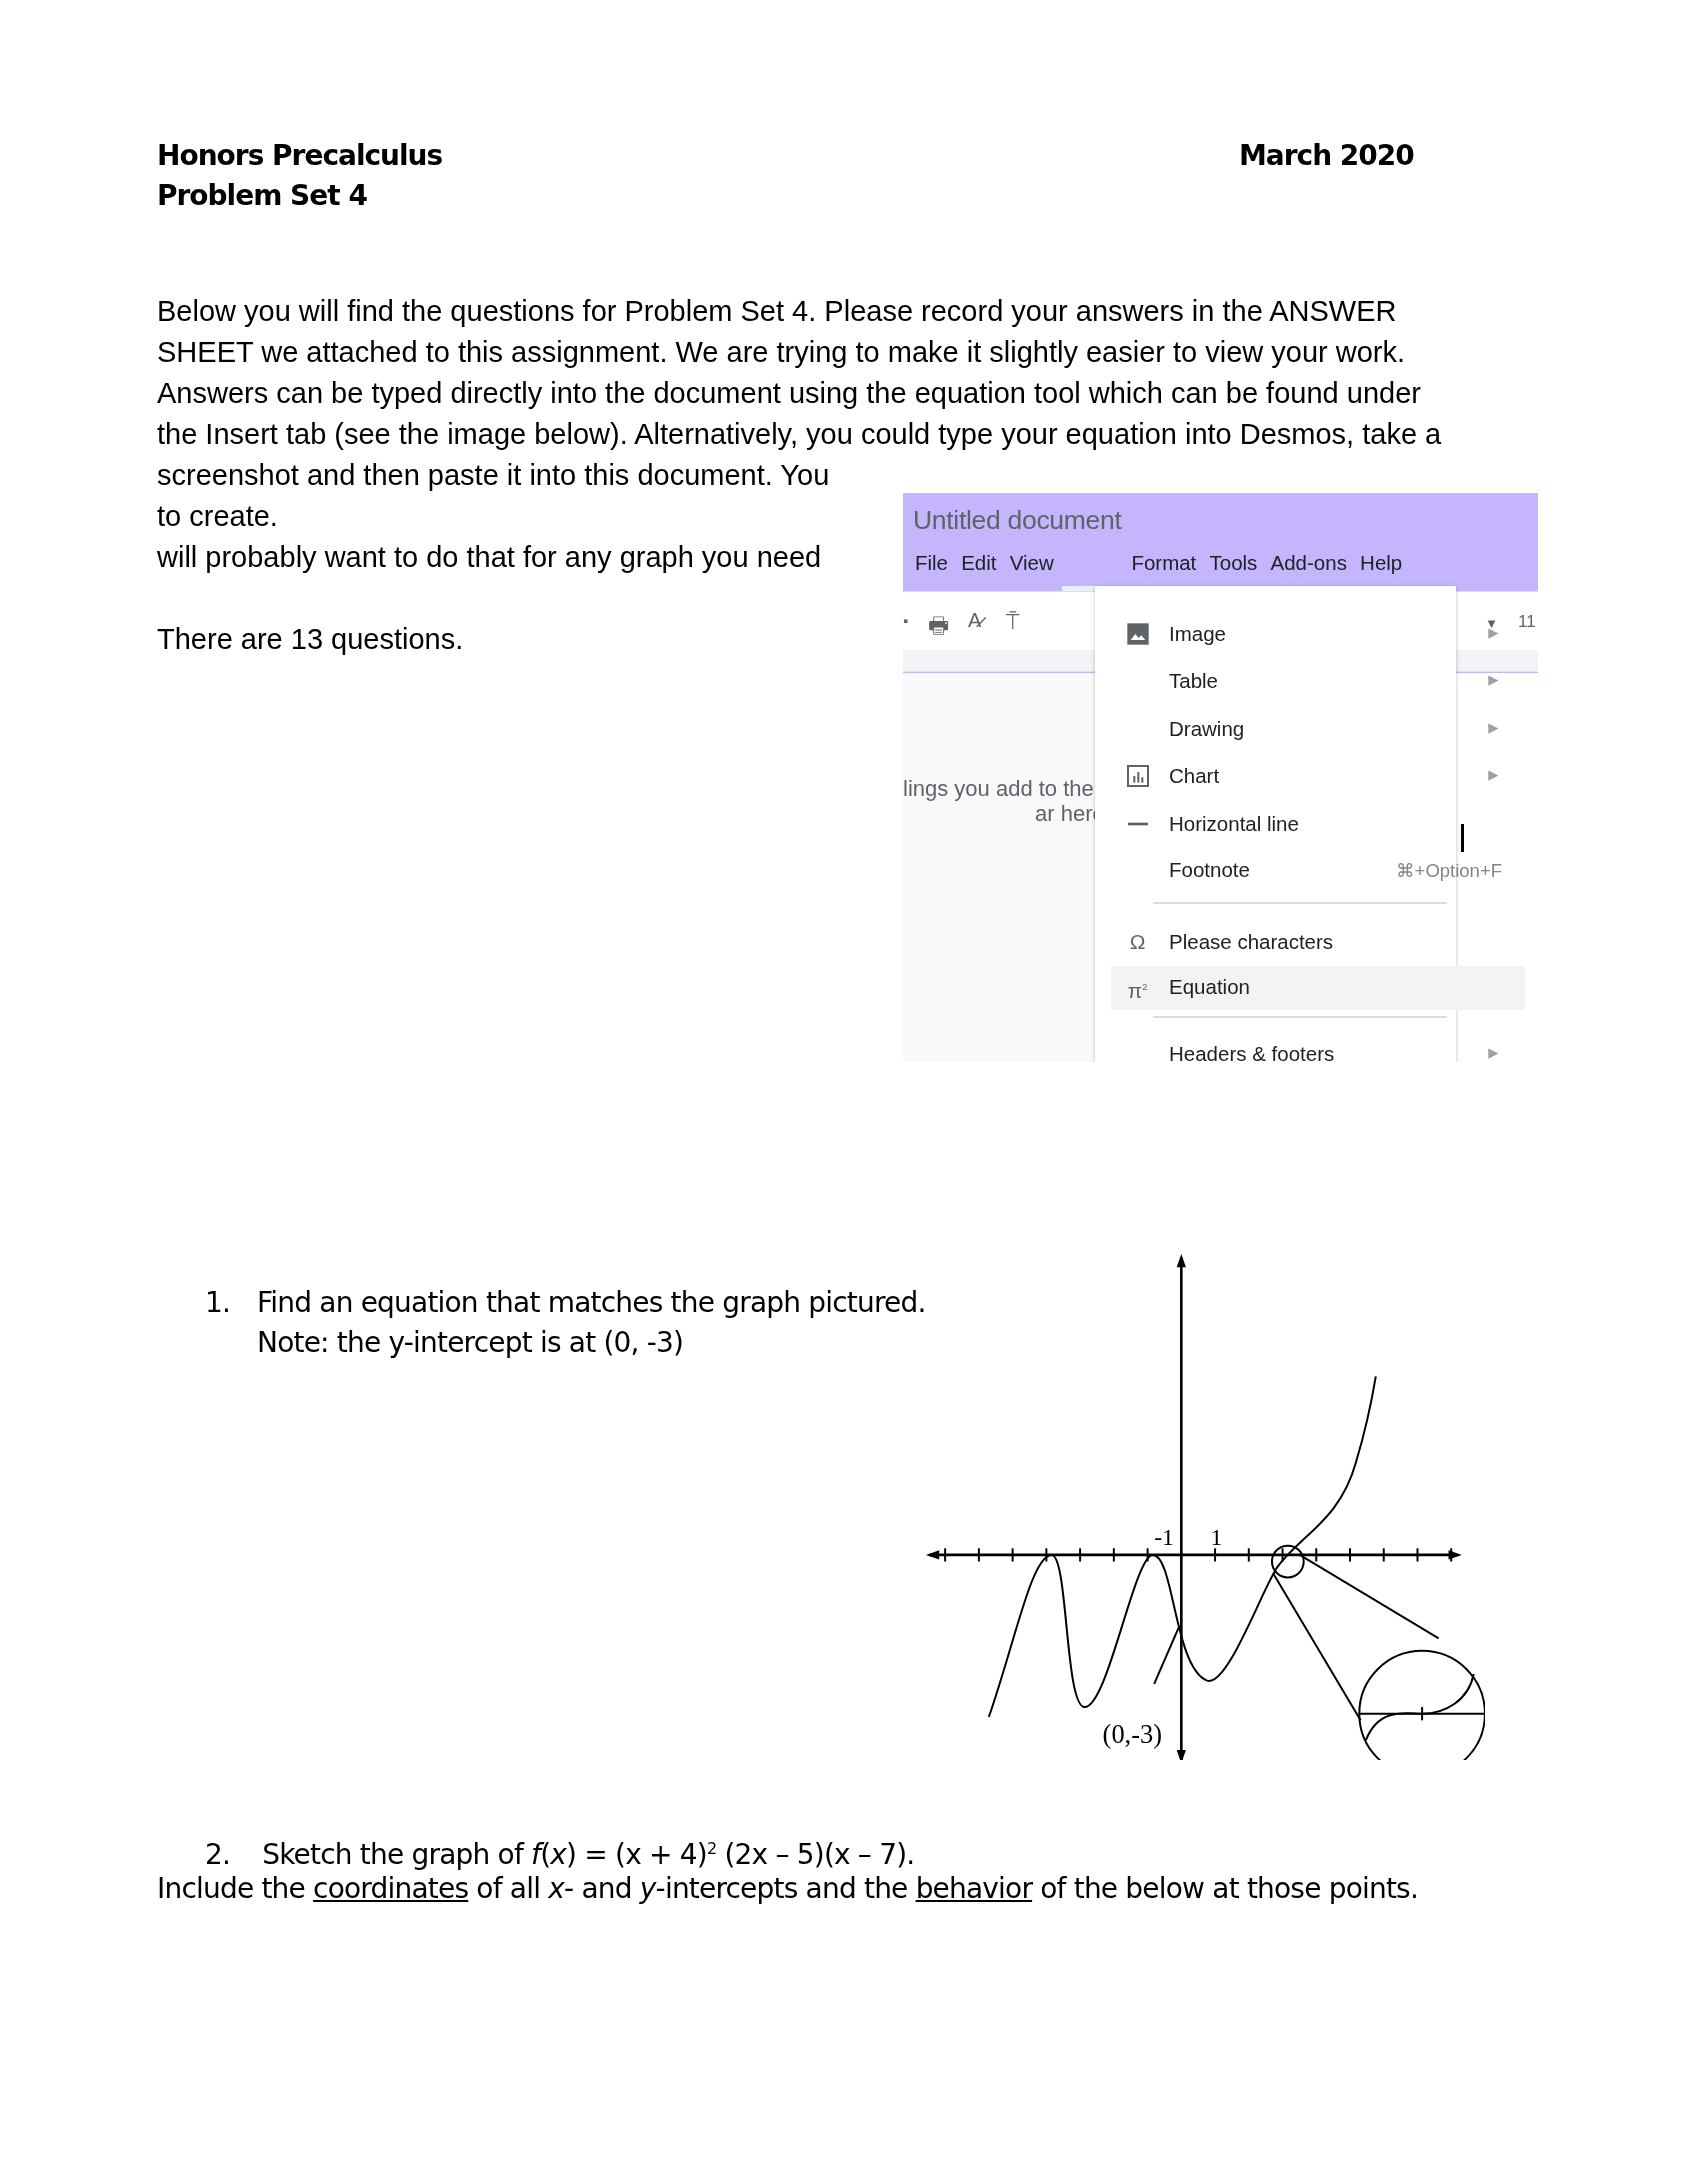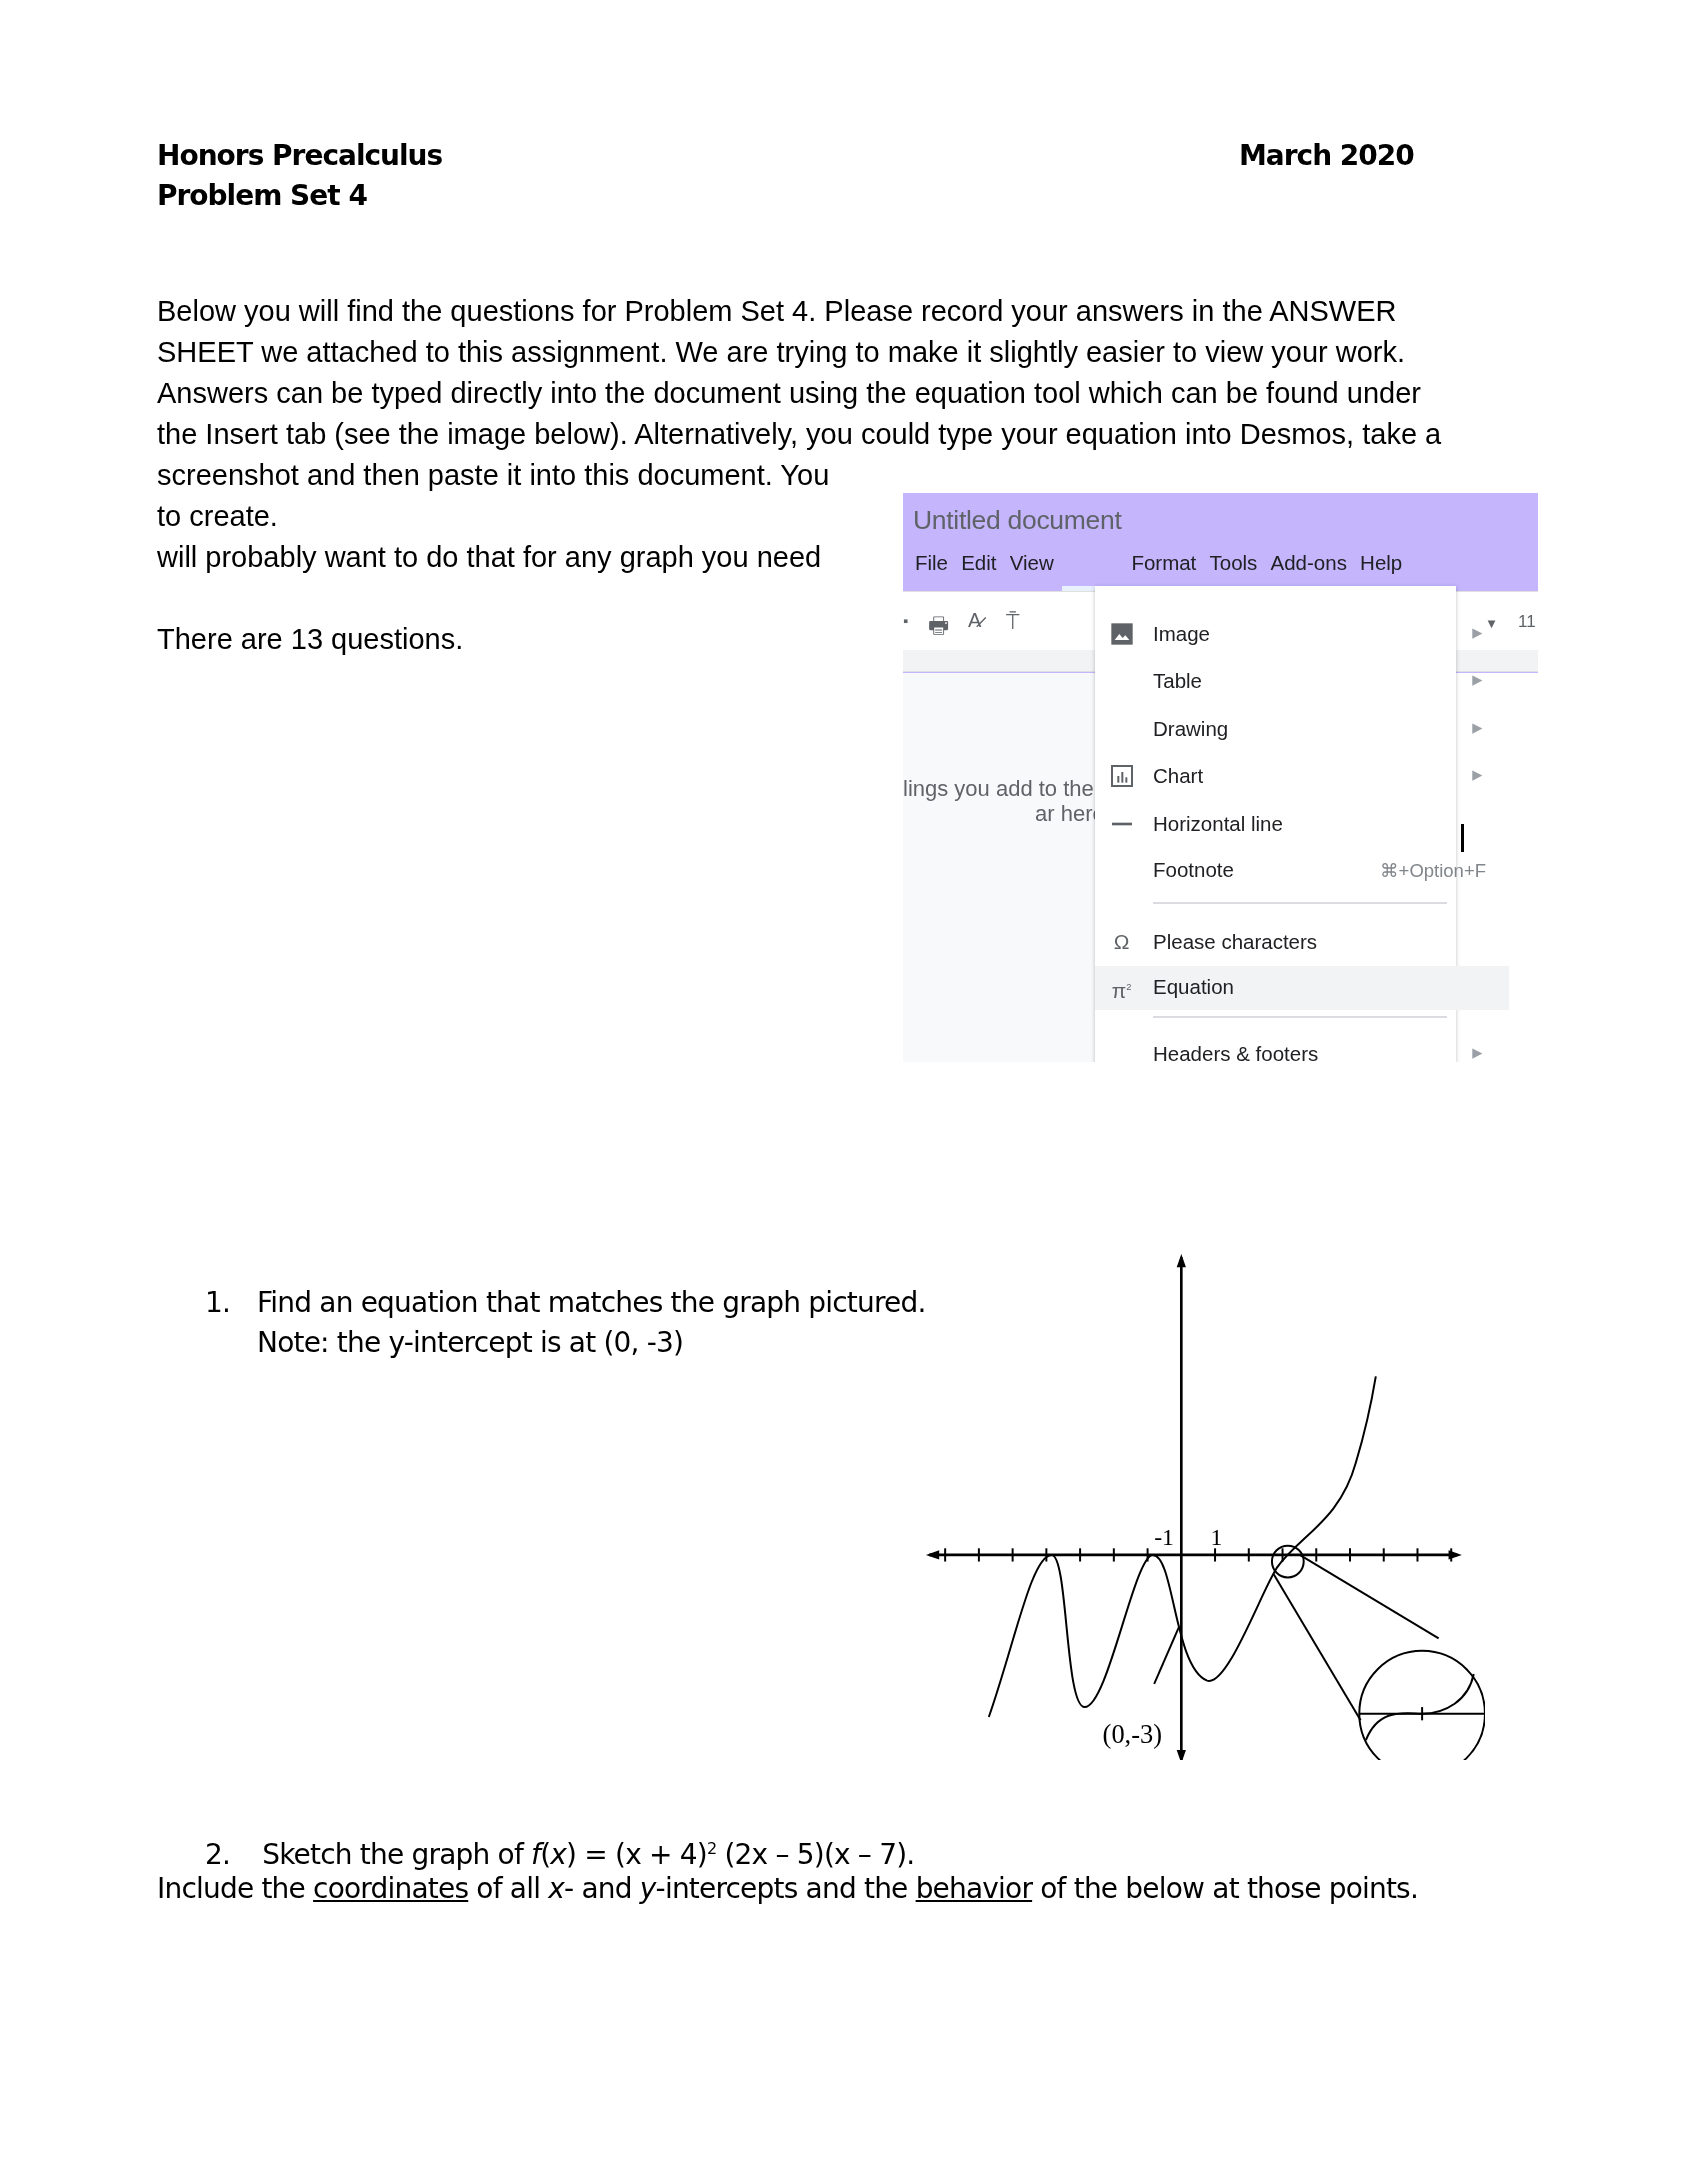--- a/index.html
+++ b/index.html
@@ -16,21 +16,21 @@
   .gd-menubar span { padding: 5.3px 5.3px; margin-right: 2.6px; }
   .gd-menubar span.active { background: #e8f0fe; margin-top: 40px; }
   .gd-toolbar { position: absolute; left: 0; top: 98px; width: 635px; height: 60px; background: #fff; border-top: 1.3px solid #e0e0e0; }
   .gd-ruler { position: absolute; left: 0; top: 157px; width: 635px; height: 21px; background: #f1f3f4; border-bottom: 1.3px solid #e0e0e0; }
   .gd-body { position: absolute; left: 0; top: 180px; width: 635px; height: 397px; background: #f8f9fa; }
   .gd-bodyright { position: absolute; left: 523px; top: 180px; width: 112px; height: 397px; background: #fff; }
   .gd-outline { position: absolute; left: 0px; top: 283px; font-size: 22px; color: #5f6368; line-height: 25px; text-align: right; }
   .gd-cursor { position: absolute; left: 558px; top: 331px; width: 2.6px; height: 28px; background: #000; }
   .tb-icon { position: absolute; top: 116px; font-size: 22.5px; color: #5f6368; }
   .gd-menu { position: absolute; left: 192px; top: 93px; width: 361px; height: 490px; background: #fff; box-shadow: 0 1.3px 4px rgba(0,0,0,0.25); }
-  .mi { position: absolute; left: 0; width: 414px; height: 44px; font-size: 20.5px; color: #202124; }
+  .mi { position: absolute; left: 16px; width: 414px; height: 44px; font-size: 20.5px; color: #202124; }
   .mi .ico { position: absolute; left: 14.6px; top: 9.3px; width: 24px; height: 24px; color: #5f6368; font-size: 21px; line-height: 24px; text-align: center; }
   .mi .lbl { position: absolute; left: 58px; top: 9.3px; }
   .mi .arr { position: absolute; right: 26.5px; top: 12px; font-size: 13.2px; color: #9aa0a6; }
   .mi .sc { position: absolute; right: 23px; top: 10.6px; font-size: 18.5px; color: #80868b; }
   .mi.hl { background: #f1f3f4; }
   .sep { position: absolute; left: 58px; width: 294px; height: 2px; background: #dadce0; }
   .fontsz { position: absolute; left: 615px; top: 119px; font-size: 17px; color: #5f6368; }
   
   .graph { position: absolute; left: 916px; top: 1244px; width: 569px; height: 516px; }
 </style>

